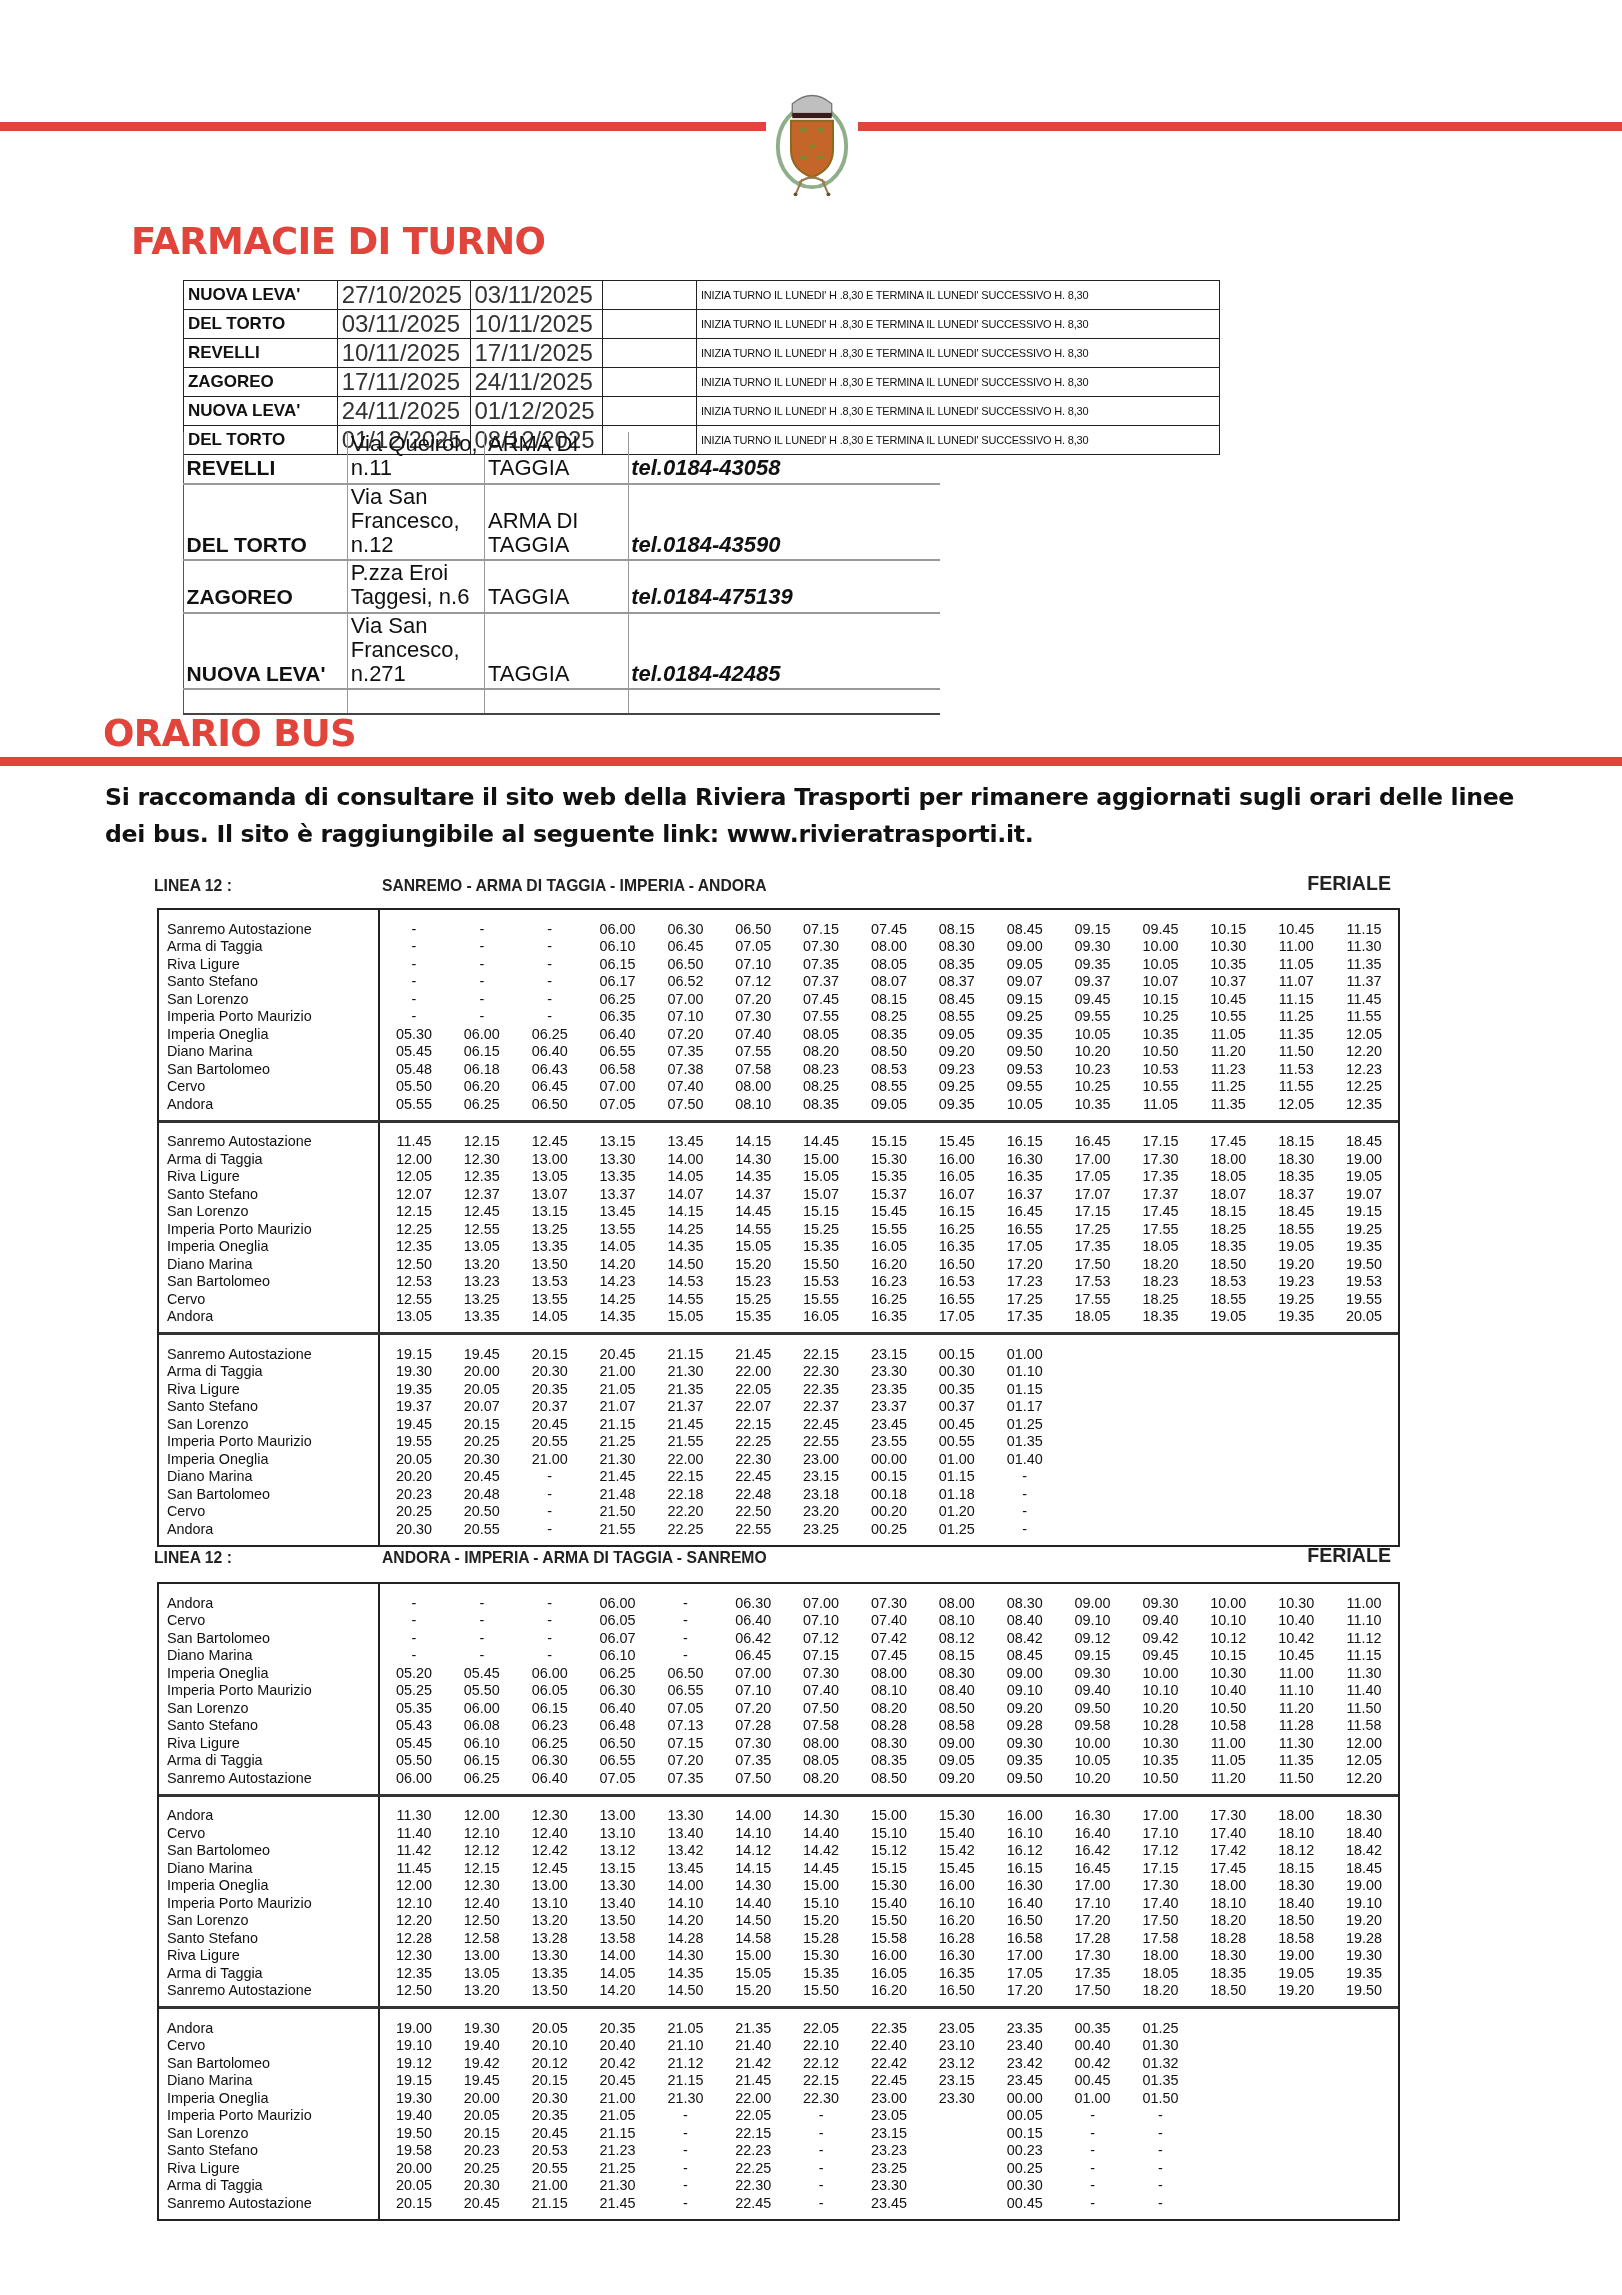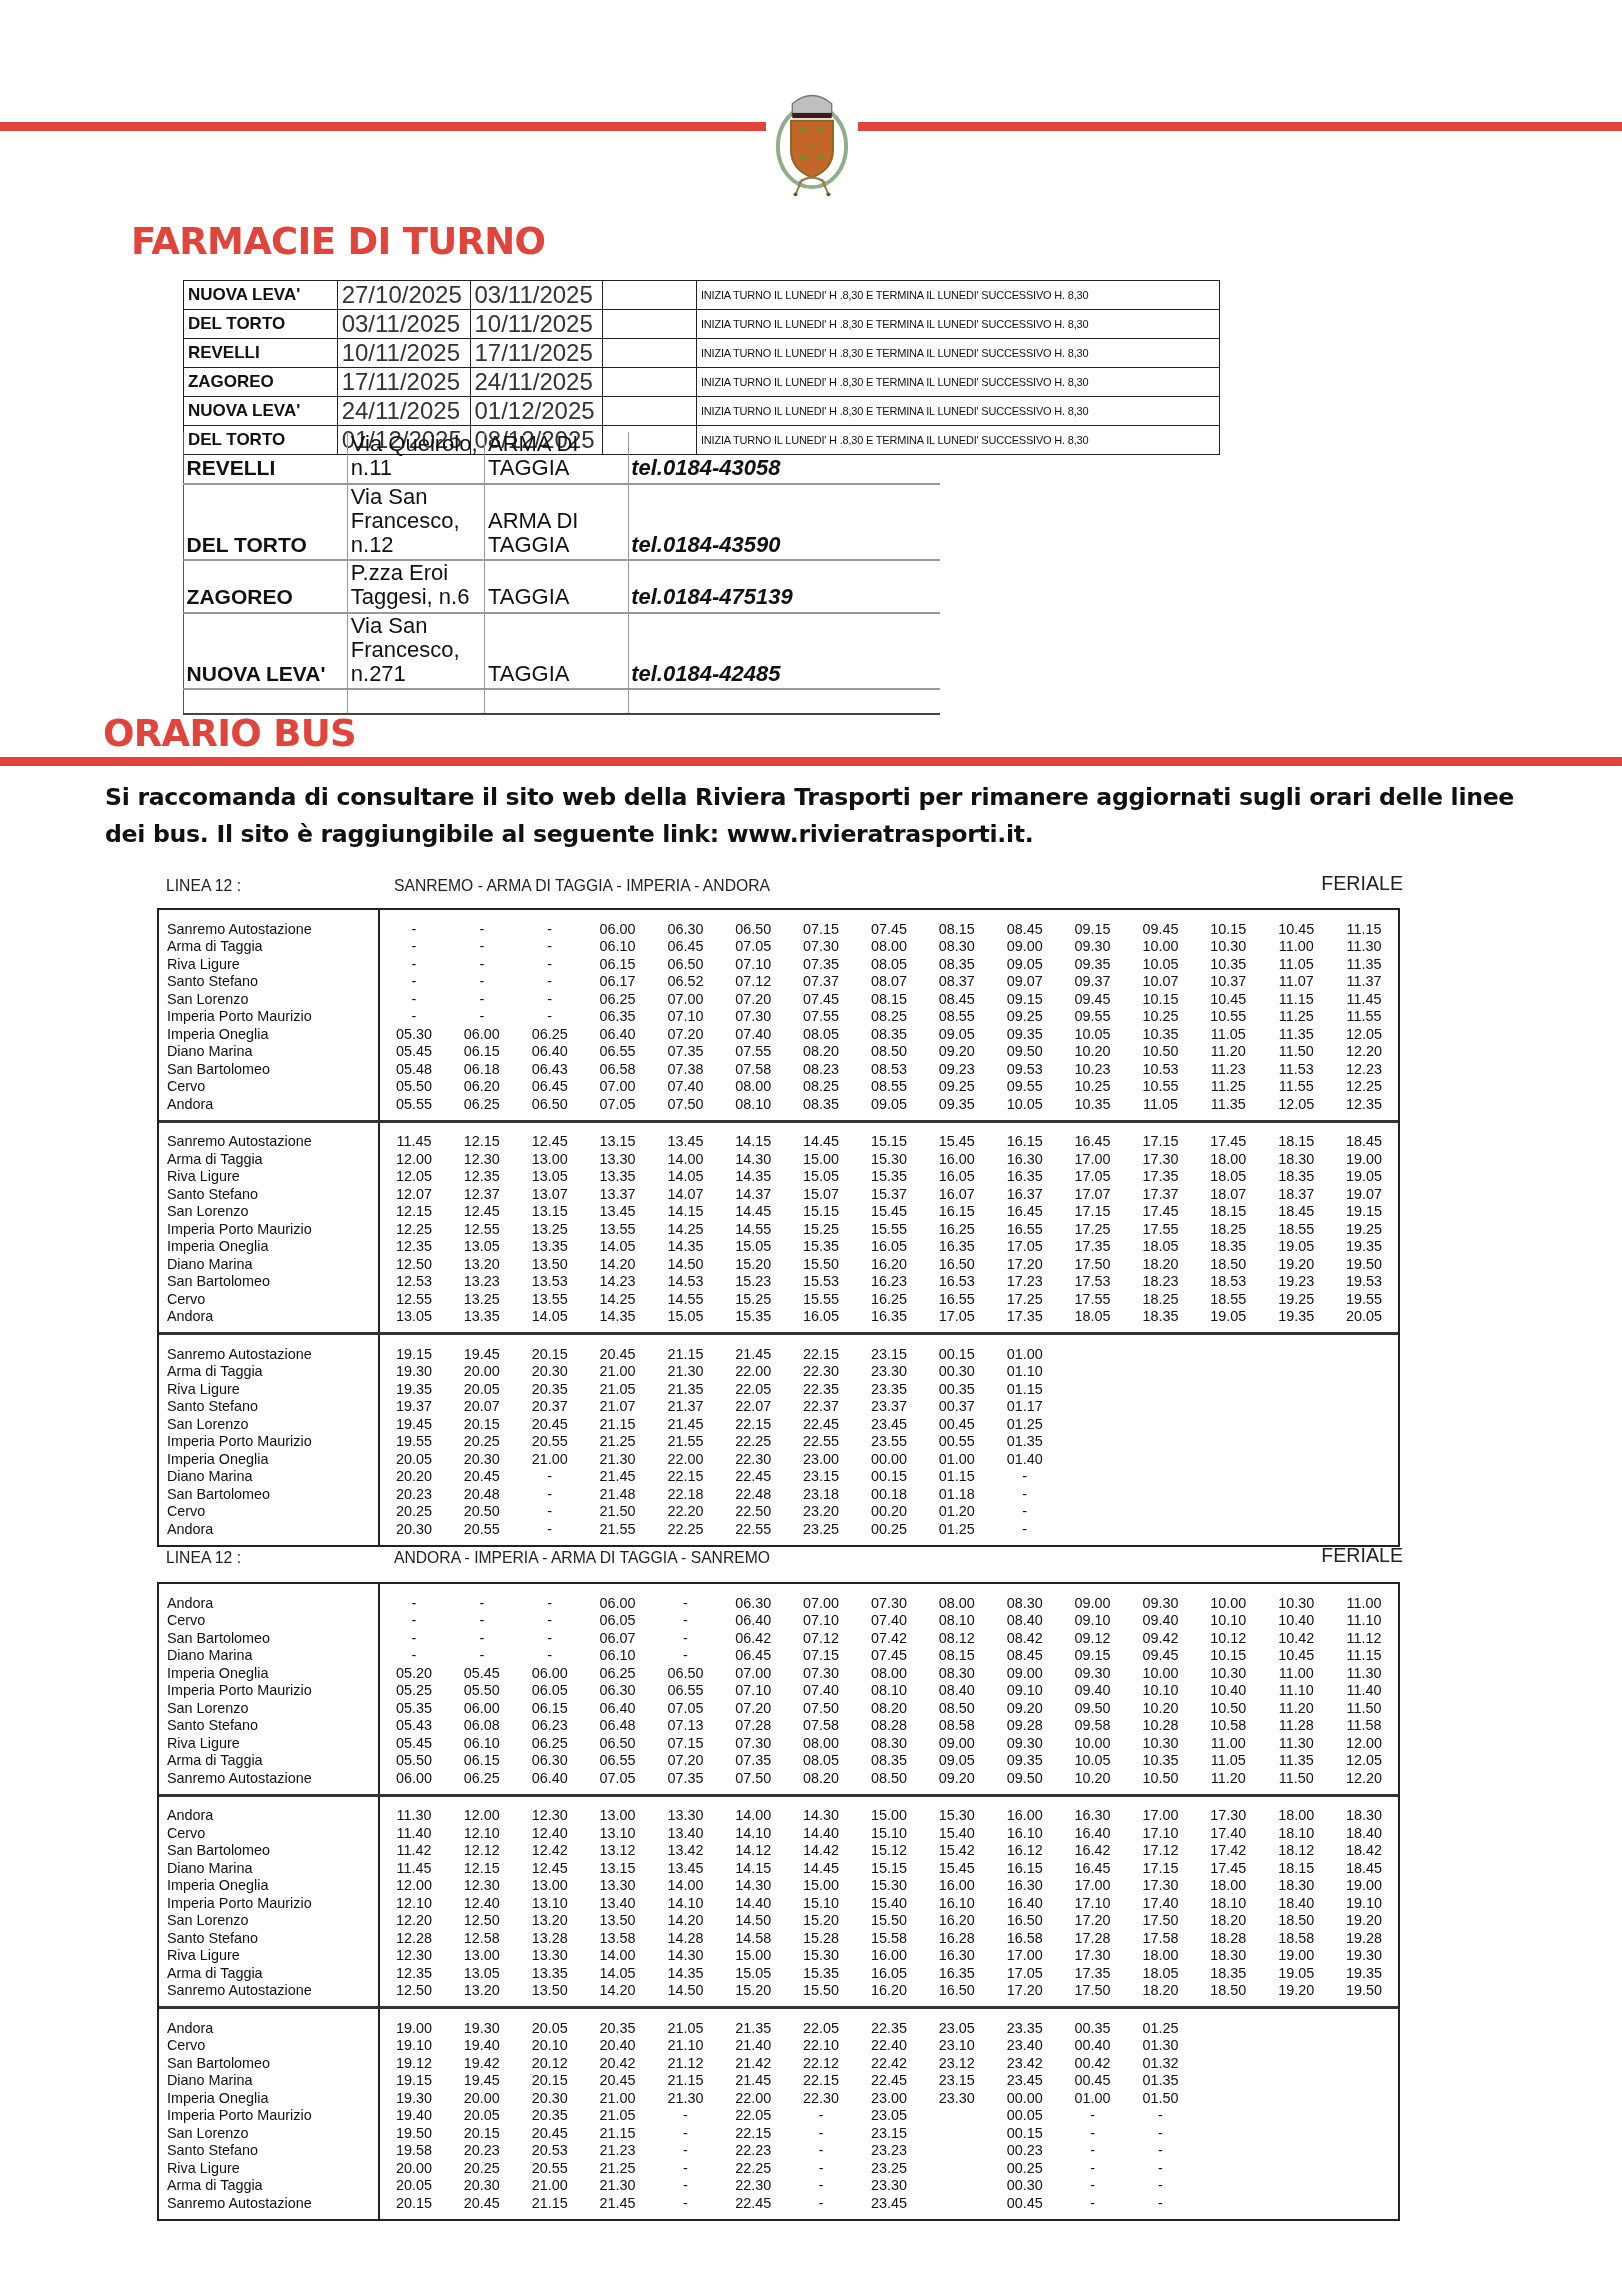--- a/index.html
+++ b/index.html
@@ -30,21 +30,21 @@
   .addr td.name { width: 158px; font-weight: bold; font-size: 21px; border-left: 1.3px solid #555; border-right: 0.7px solid #999; }
   .addr td.street { width: 131px; border-right: 0.7px solid #999; }
   .addr td.city { width: 137px; border-right: 0.7px solid #999; }
   .addr td.tel { width: 306px; font-weight: bold; font-style: italic; }
   .addr tr.empty td { height: 19.6px; }
   .addr tr.last td { border-bottom: 2.6px solid #444; }
 
   .notice { position: absolute; left: 105px; top: 779px; width: 1440px; font-family: "DejaVu Sans", sans-serif; font-weight: bold; font-size: 23.6px; line-height: 37px; color: #111; letter-spacing: -0.3px; }
 
   
-  .line-head { position: absolute; left: 166px; width: 1237px; height: 26px; font-family: "Liberation Sans", sans-serif; font-weight: normal; color: #222; }
+  .line-head { position: absolute; left: 154px; width: 1237px; height: 26px; font-family: "Liberation Sans", sans-serif; font-weight: bold; color: #222; }
   .line-head .ln { position: absolute; left: 0; top: 5.2px; font-size: 15.7px; }
   .line-head .route { position: absolute; left: 228px; top: 5.2px; font-size: 15.7px; }
   .line-head .day { position: absolute; right: 0; top: 0; font-size: 19.6px; margin-left: 24px; }
   .lh1 { top: 872px; }
   .lh2 { top: 1544px; }
 
   .tt { position: absolute; left: 157px; width: 1243px; border: 2.6px solid #222; box-sizing: border-box; }
   .tt1 { top: 908px; }
   .tt2 { top: 1582px; }
   .block { display: flex; border-bottom: 3.3px solid #333; }

